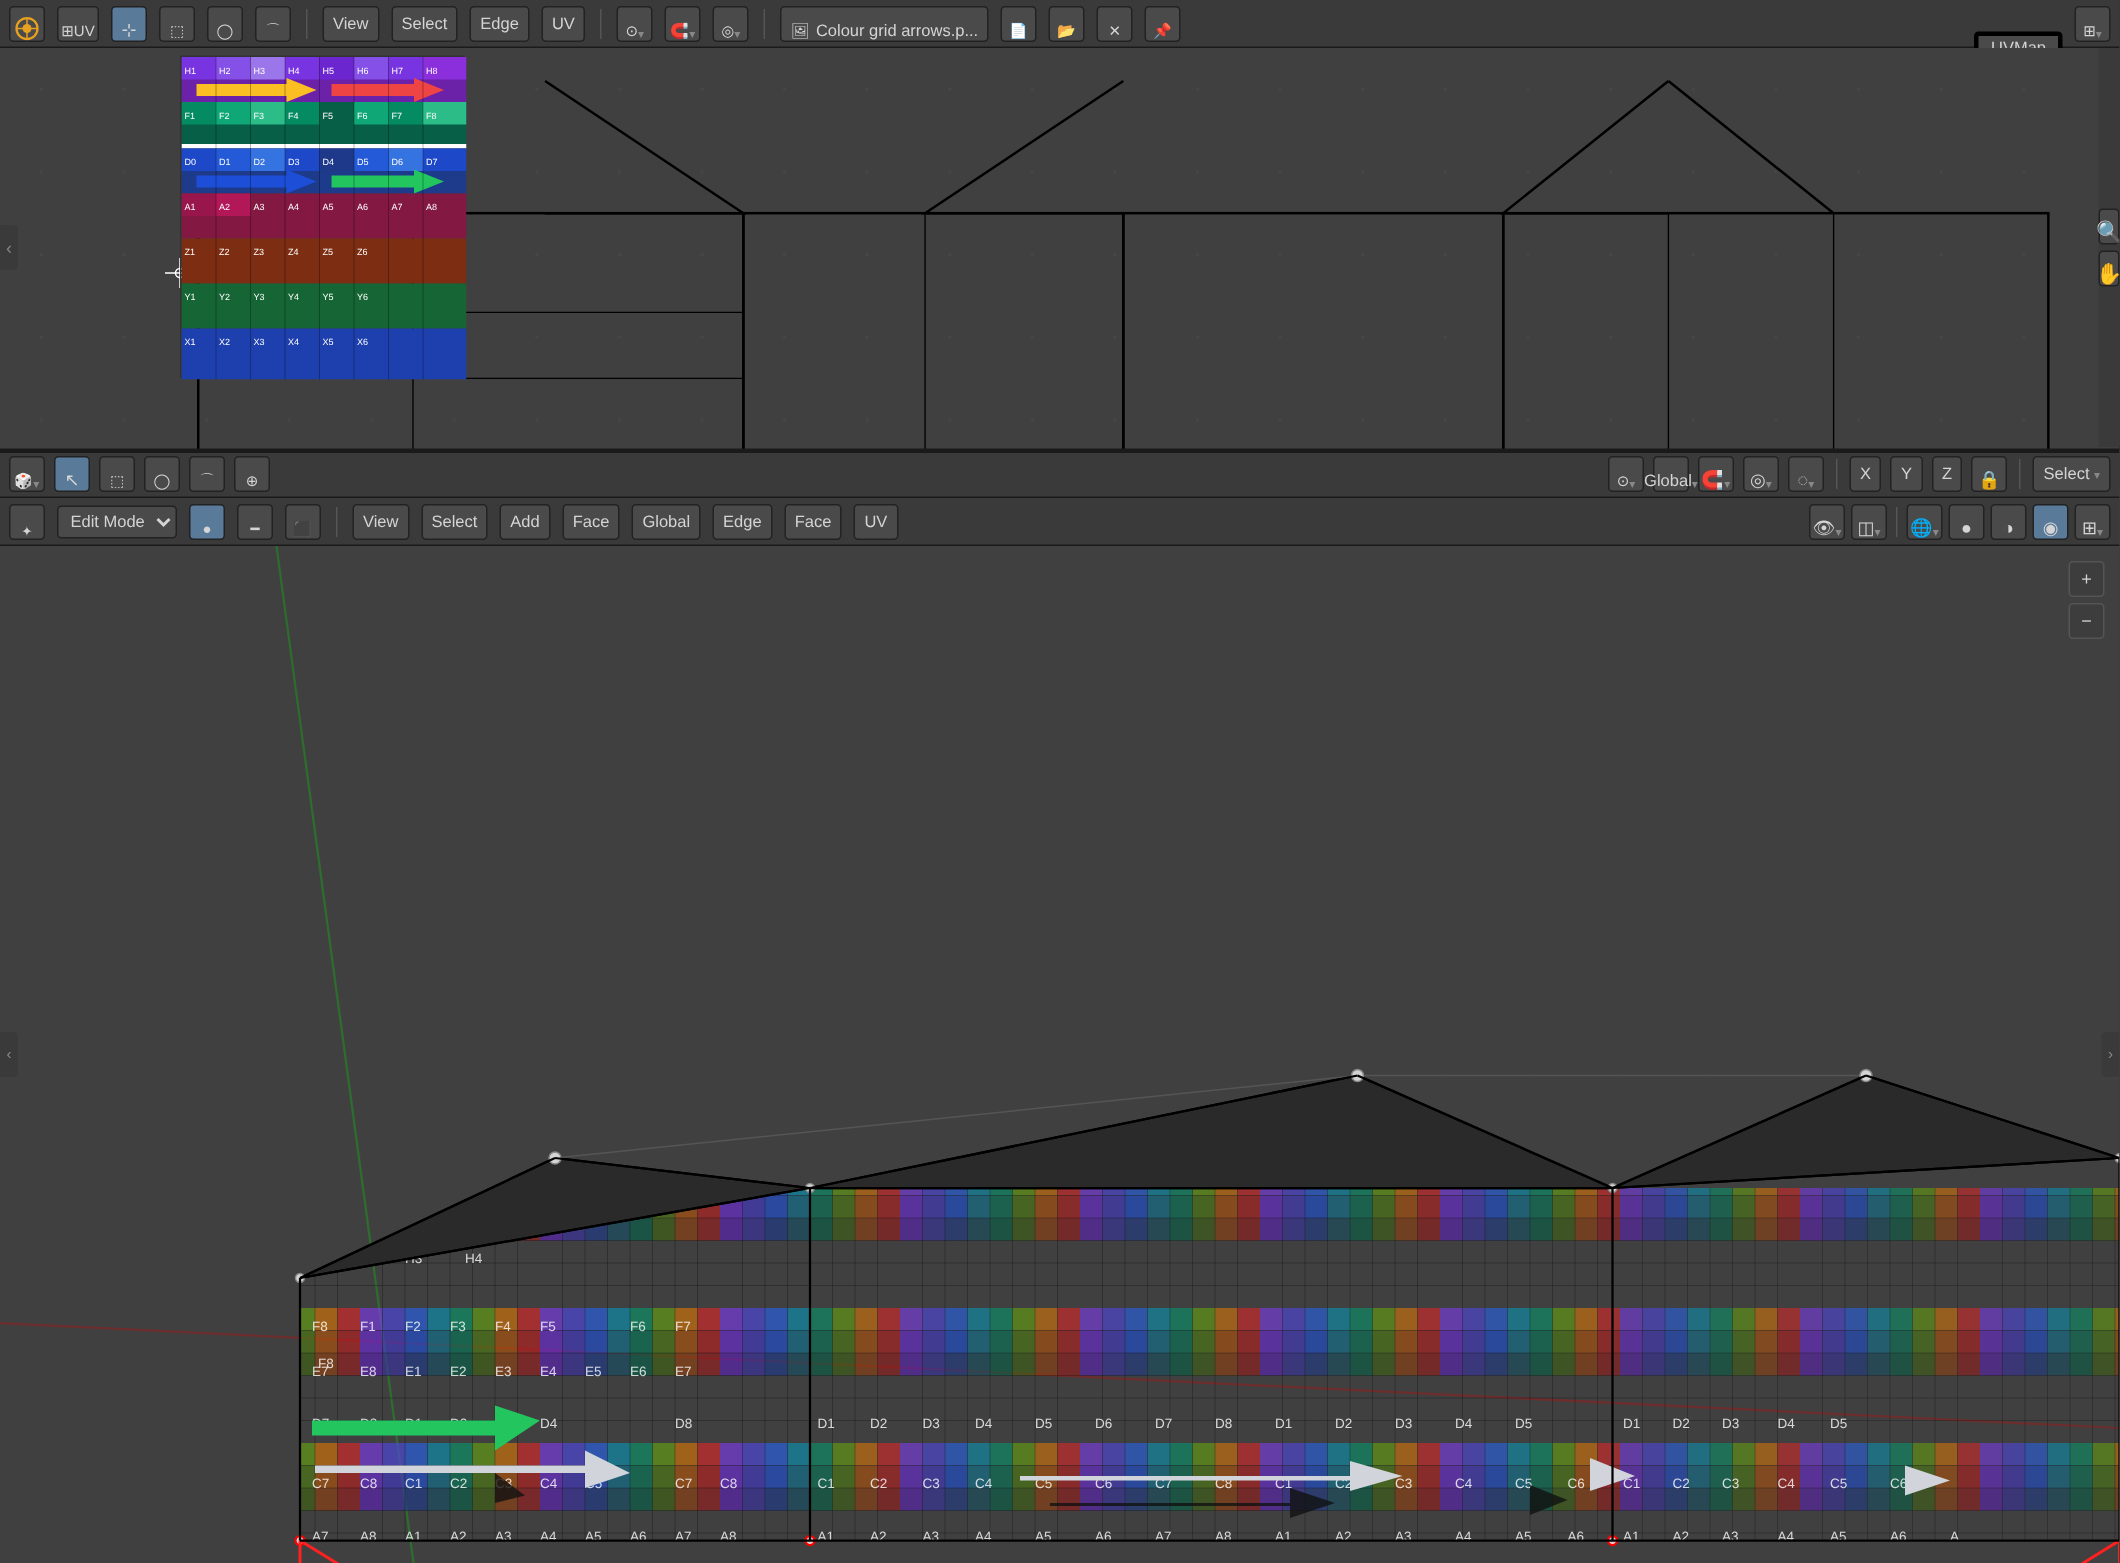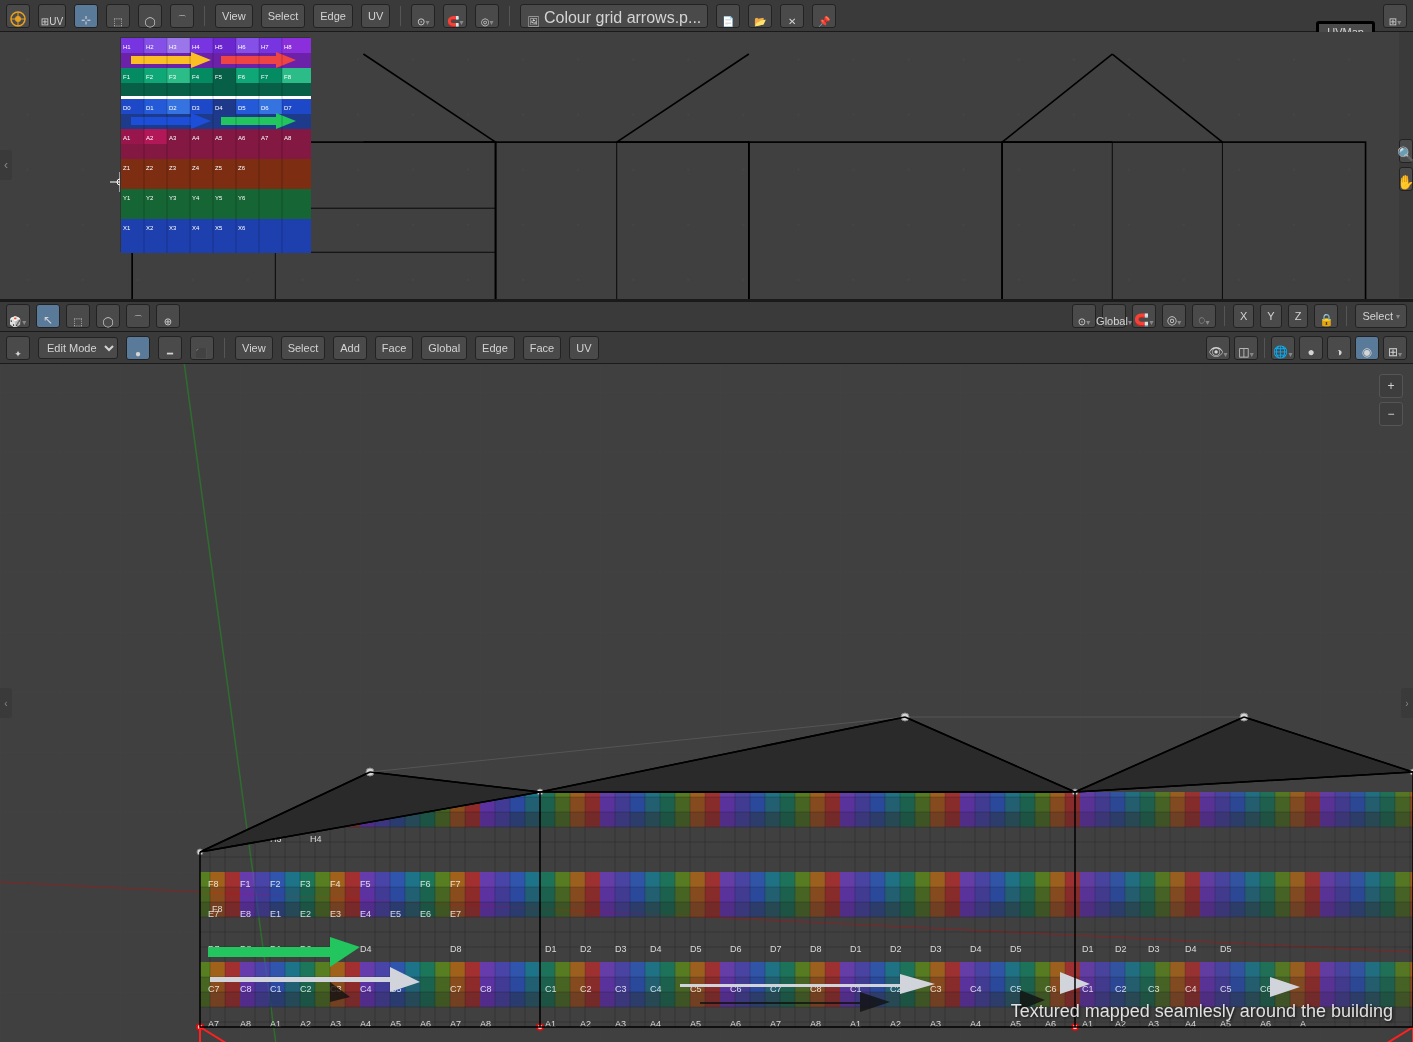--- a/index.html
+++ b/index.html
@@ -256,21 +256,21 @@
     </div>
     <div class="nav-icon-btn">
       <span style="font-size:10px;">◎</span>
       <span class="dropdown-arrow">▾</span>
     </div>
 
     <div class="toolbar-sep"></div>
 
     <div class="nav-icon-btn" style="width:auto; padding: 0 6px;">
       <span style="font-size:10px;">🖼</span>
-      <span style="font-size:16px; margin-left:4px;">Colour grid arrows.p...</span>
+      <span style="font-size:11px; margin-left:4px;">Colour grid arrows.p...</span>
     </div>
 
     <div class="nav-icon-btn">
       <span style="font-size:10px;">📄</span>
     </div>
     <div class="nav-icon-btn">
       <span style="font-size:10px;">📂</span>
     </div>
     <div class="nav-icon-btn">
       <span style="font-size:10px;">✕</span>
@@ -838,23 +838,20 @@
       <line x1="370" y1="440" x2="540" y2="460" stroke="#000" stroke-width="1.5"></line>
       <line x1="905" y1="385" x2="540" y2="460" stroke="#000" stroke-width="1.5"></line>
       <line x1="905" y1="385" x2="1075" y2="460" stroke="#000" stroke-width="1.5"></line>
       <line x1="1244" y1="385" x2="1075" y2="460" stroke="#000" stroke-width="1.5"></line>
       <line x1="1244" y1="385" x2="1413" y2="440" stroke="#000" stroke-width="1.5"></line>
 
       <text x="212" y="580" fill="white" font-size="9" opacity="0.8">F8</text>
 
     </svg>
 
-    <div style="position:absolute; bottom:20px; right:20px; color:#e0e0e0; font-size:18px; text-shadow: 1px 1px 3px rgba(0,0,0,0.8);">
-      <span>Textured mapped seamlesly around the building</span>
-    </div>
 
     <div style="position:absolute; right:10px; top:10px; display:flex; flex-direction:column; gap:4px;">
       <div class="vc-btn">+</div>
       <div class="vc-btn">−</div>
     </div>
 
     <div style="position:absolute; left:0; top:50%; transform:translateY(-50%); width:12px; height:30px; background:#3a3a3a; display:flex; align-items:center; justify-content:center; cursor:pointer; border-radius:0 3px 3px 0; color:#888; font-size:10px; z-index:10;">‹</div>
 
     <div style="position:absolute; right:0; top:50%; transform:translateY(-50%); width:12px; height:30px; background:#3a3a3a; display:flex; align-items:center; justify-content:center; cursor:pointer; border-radius:3px 0 0 3px; color:#888; font-size:10px; z-index:10;">›</div>
   </div>

